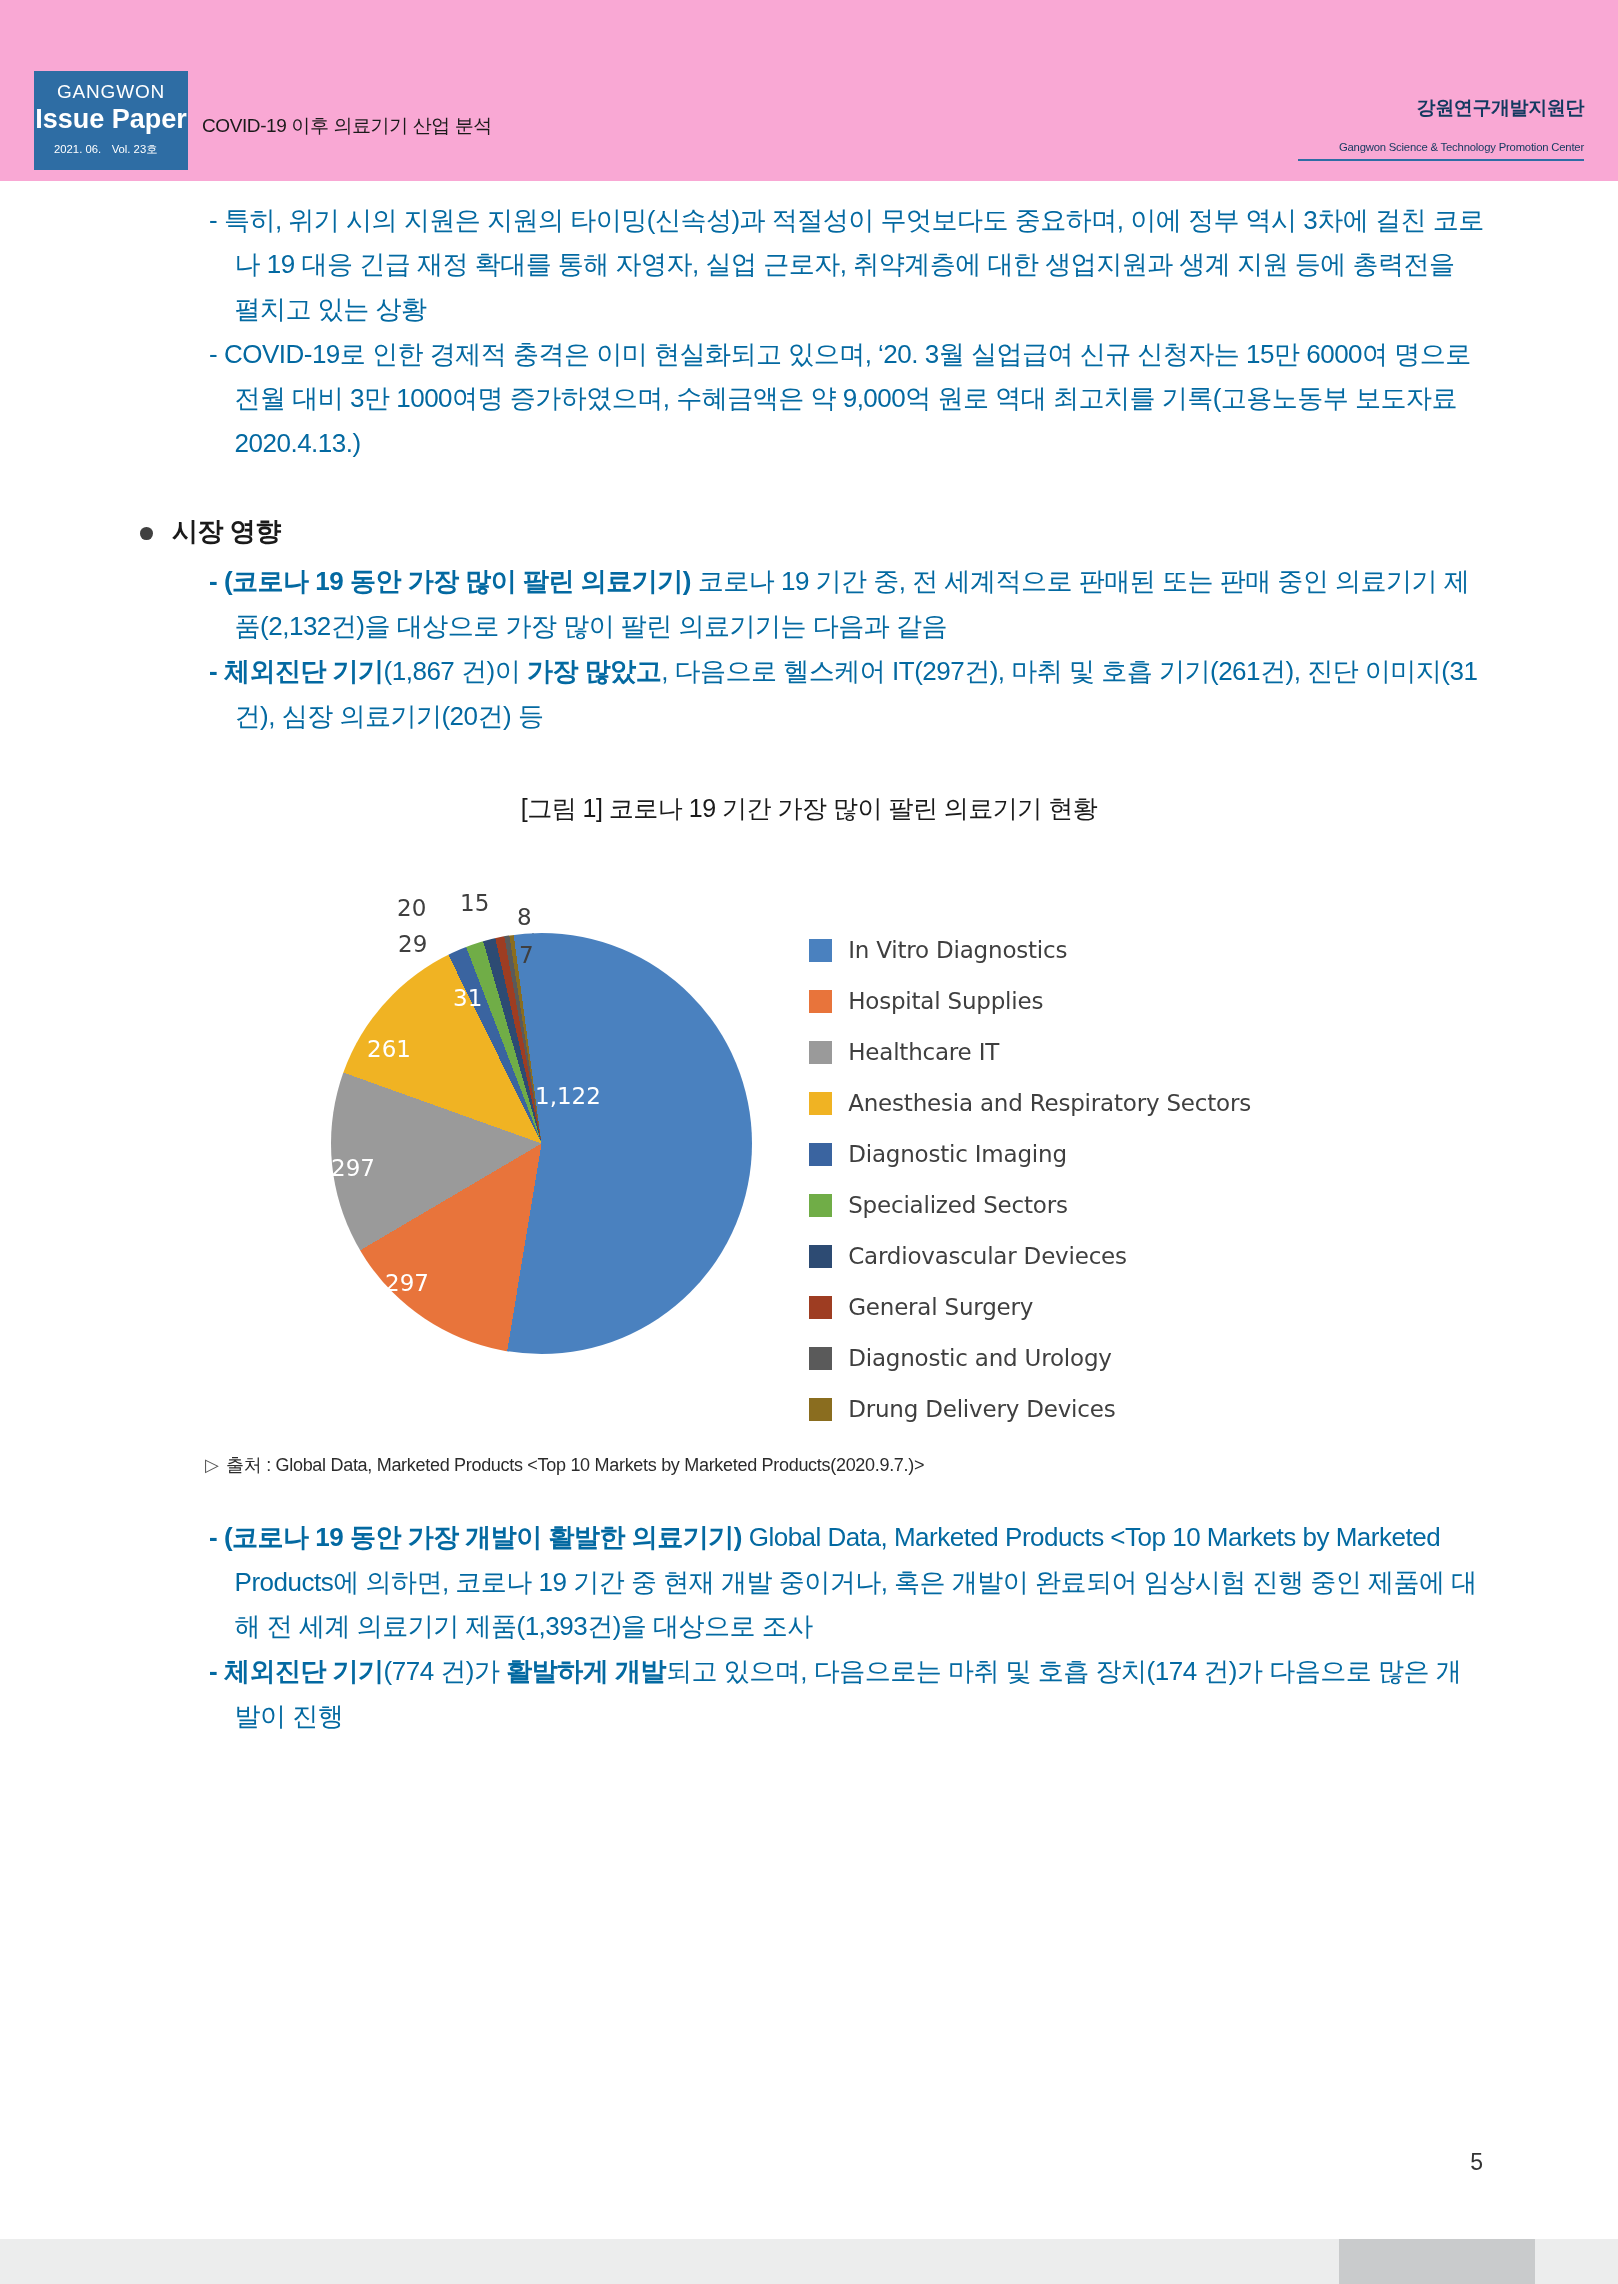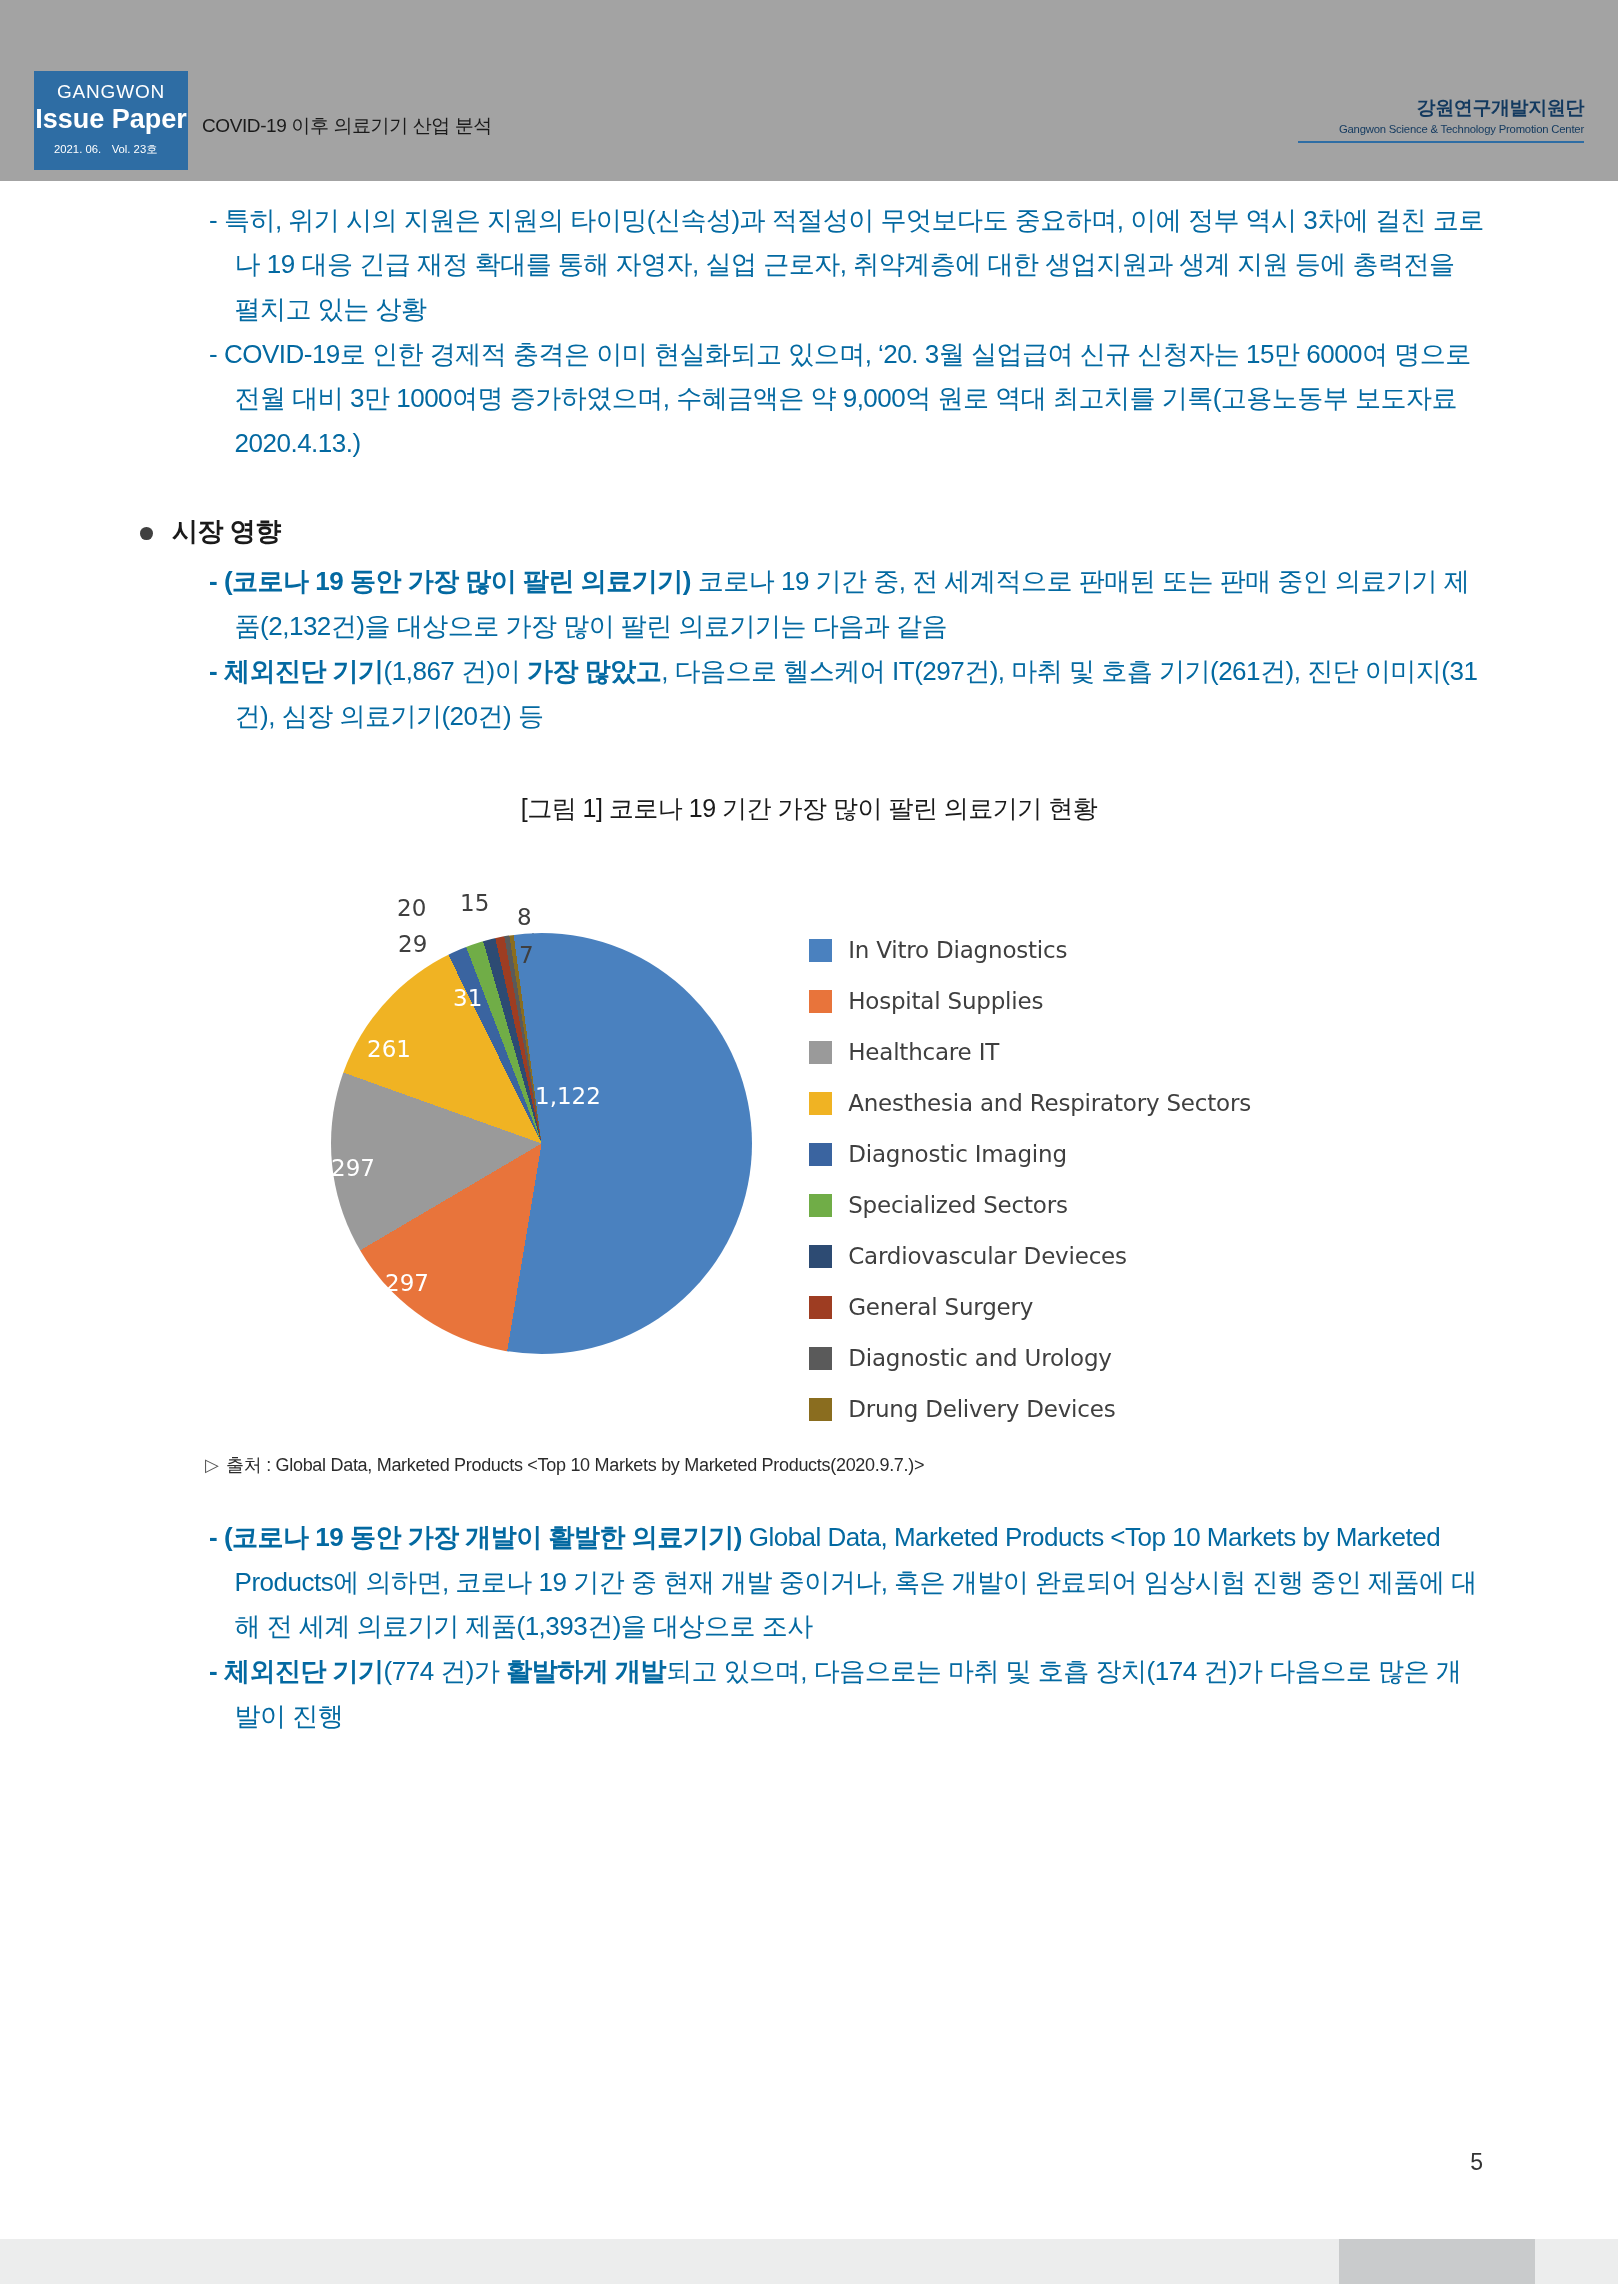--- a/index.html
+++ b/index.html
@@ -15,21 +15,21 @@
     position: relative;
     overflow: hidden;
   }
 
   
   .header {
     position: absolute;
     top: 0; left: 0;
     width: 1618px;
     height: 181px;
-    background: #a3a3a3;
+    background: #f9a8d4;
   }
   .header-inner {
     position: absolute;
     top: 71px;
     left: 0;
     width: 1618px;
     height: 109px;
   }
   .logo-box {
     position: absolute;
@@ -79,21 +79,21 @@
   }
   .hr-kor {
     font-size: 19px;
     font-weight: 700;
     color: #12395f;
     letter-spacing: -0.4px;
   }
   .hr-eng {
     font-size: 11.3px;
     color: #12395f;
-    margin-top: 2px;
+    margin-top: 20px;
     letter-spacing: -0.2px;
   }
   .hr-rule {
     margin-top: 6px;
     height: 2.3px;
     background: #2e6da4;
     width: 286px;
     margin-left: auto;
   }
 

